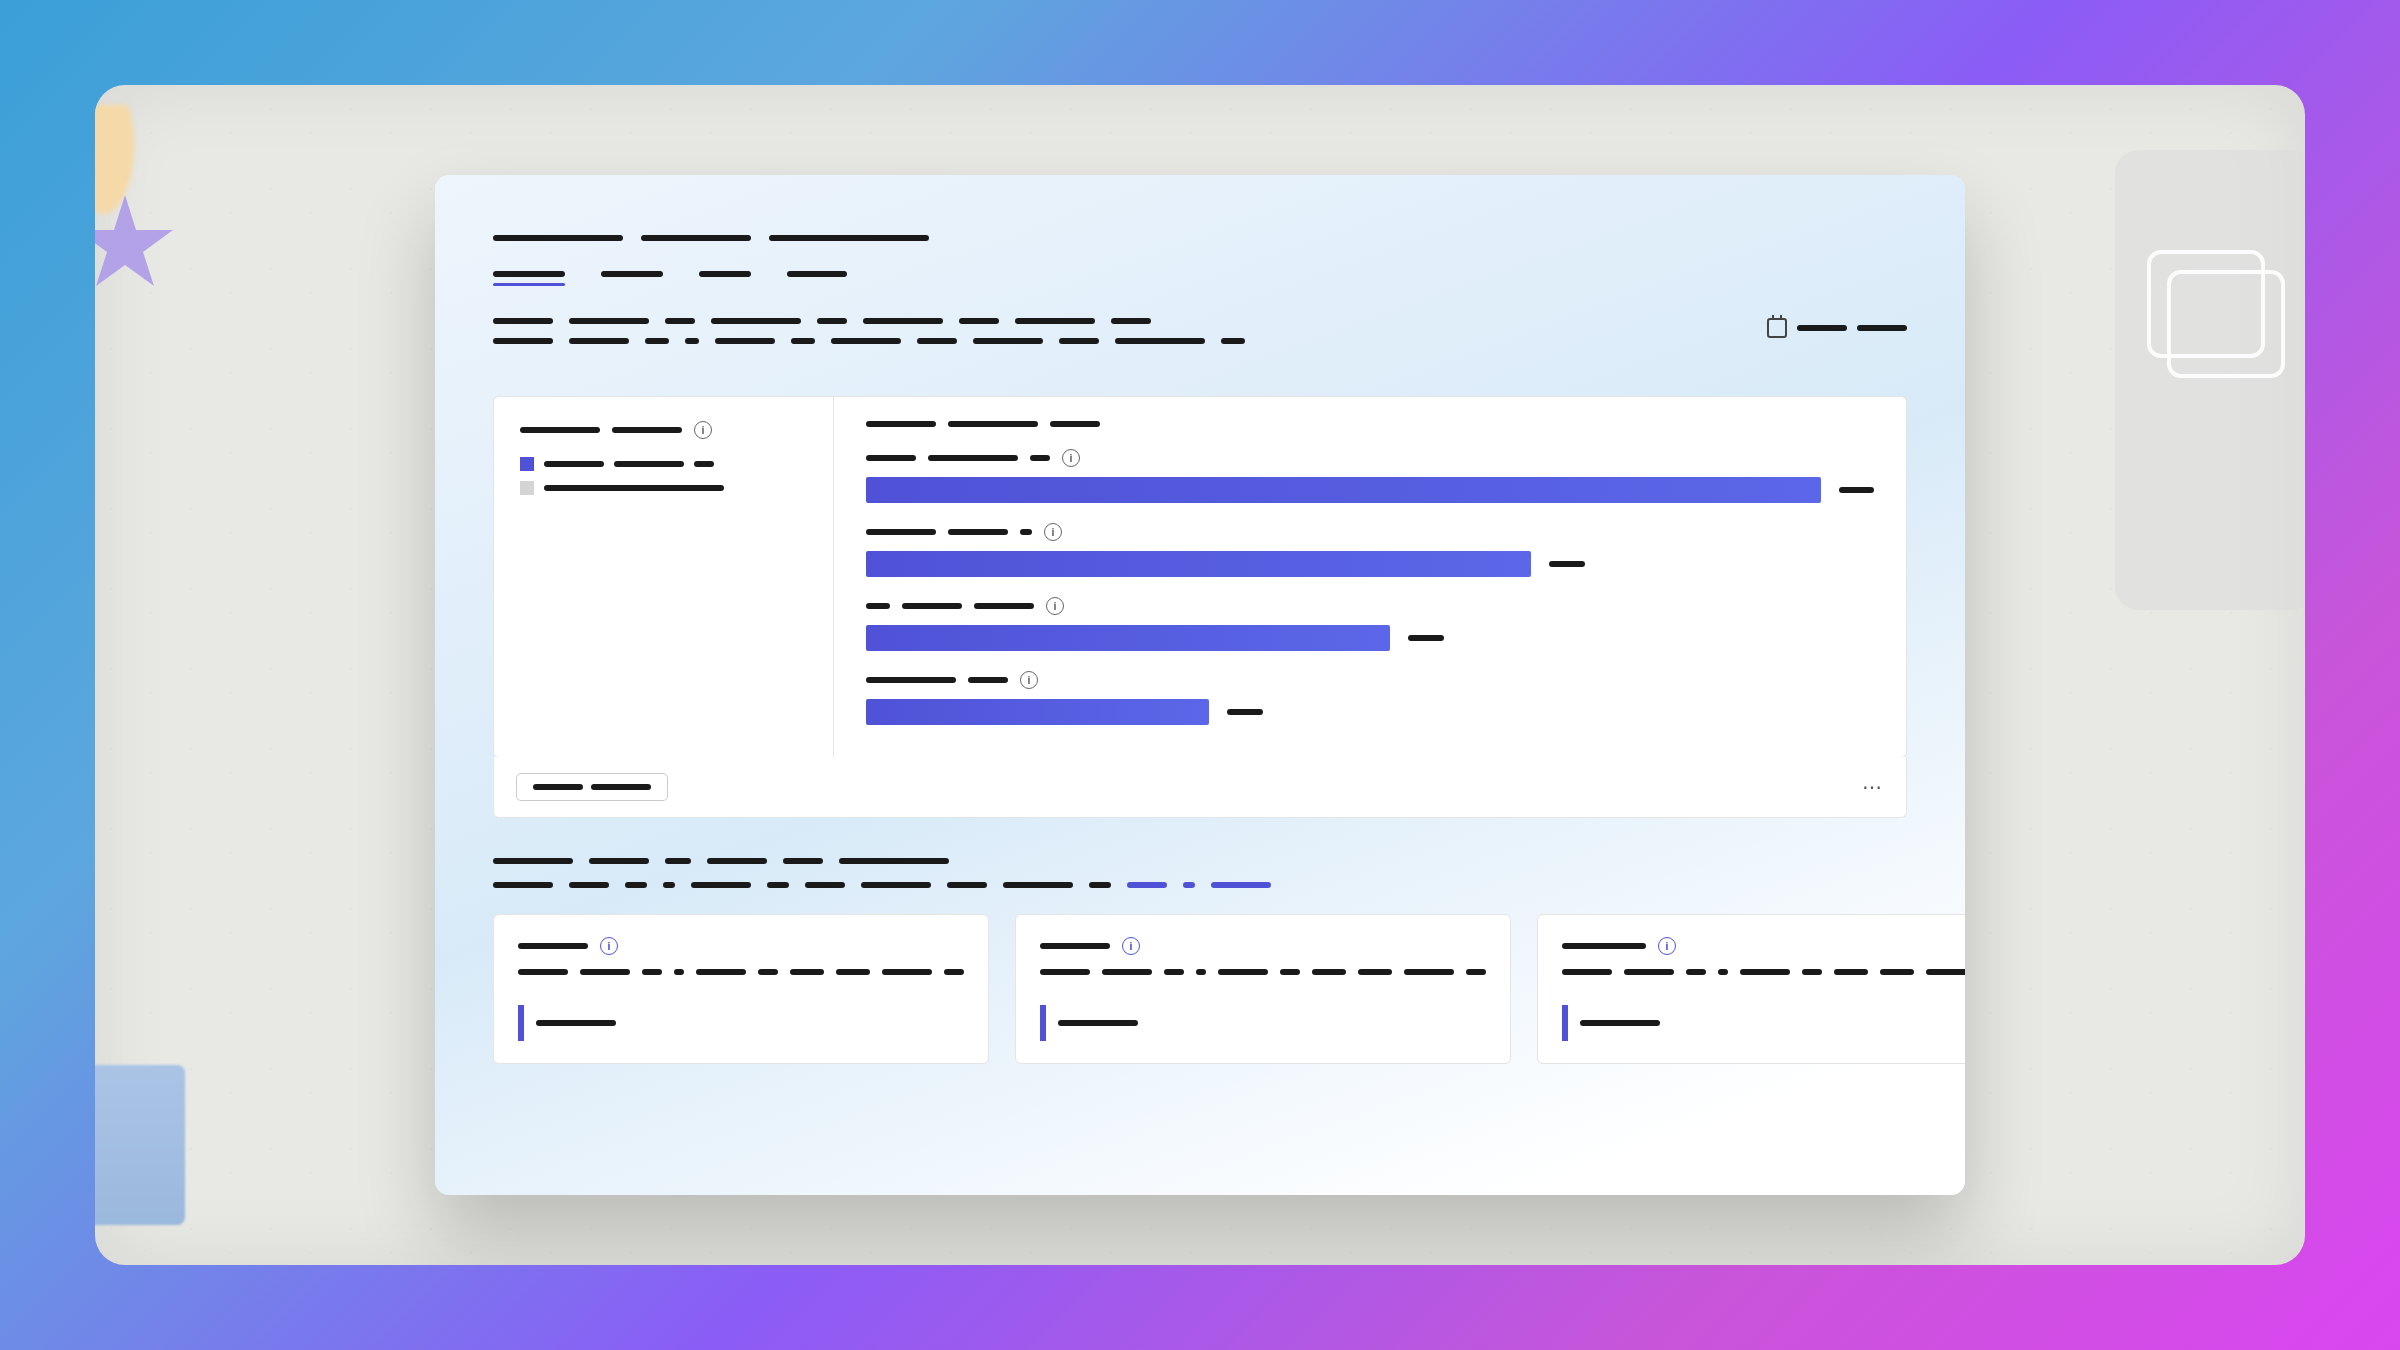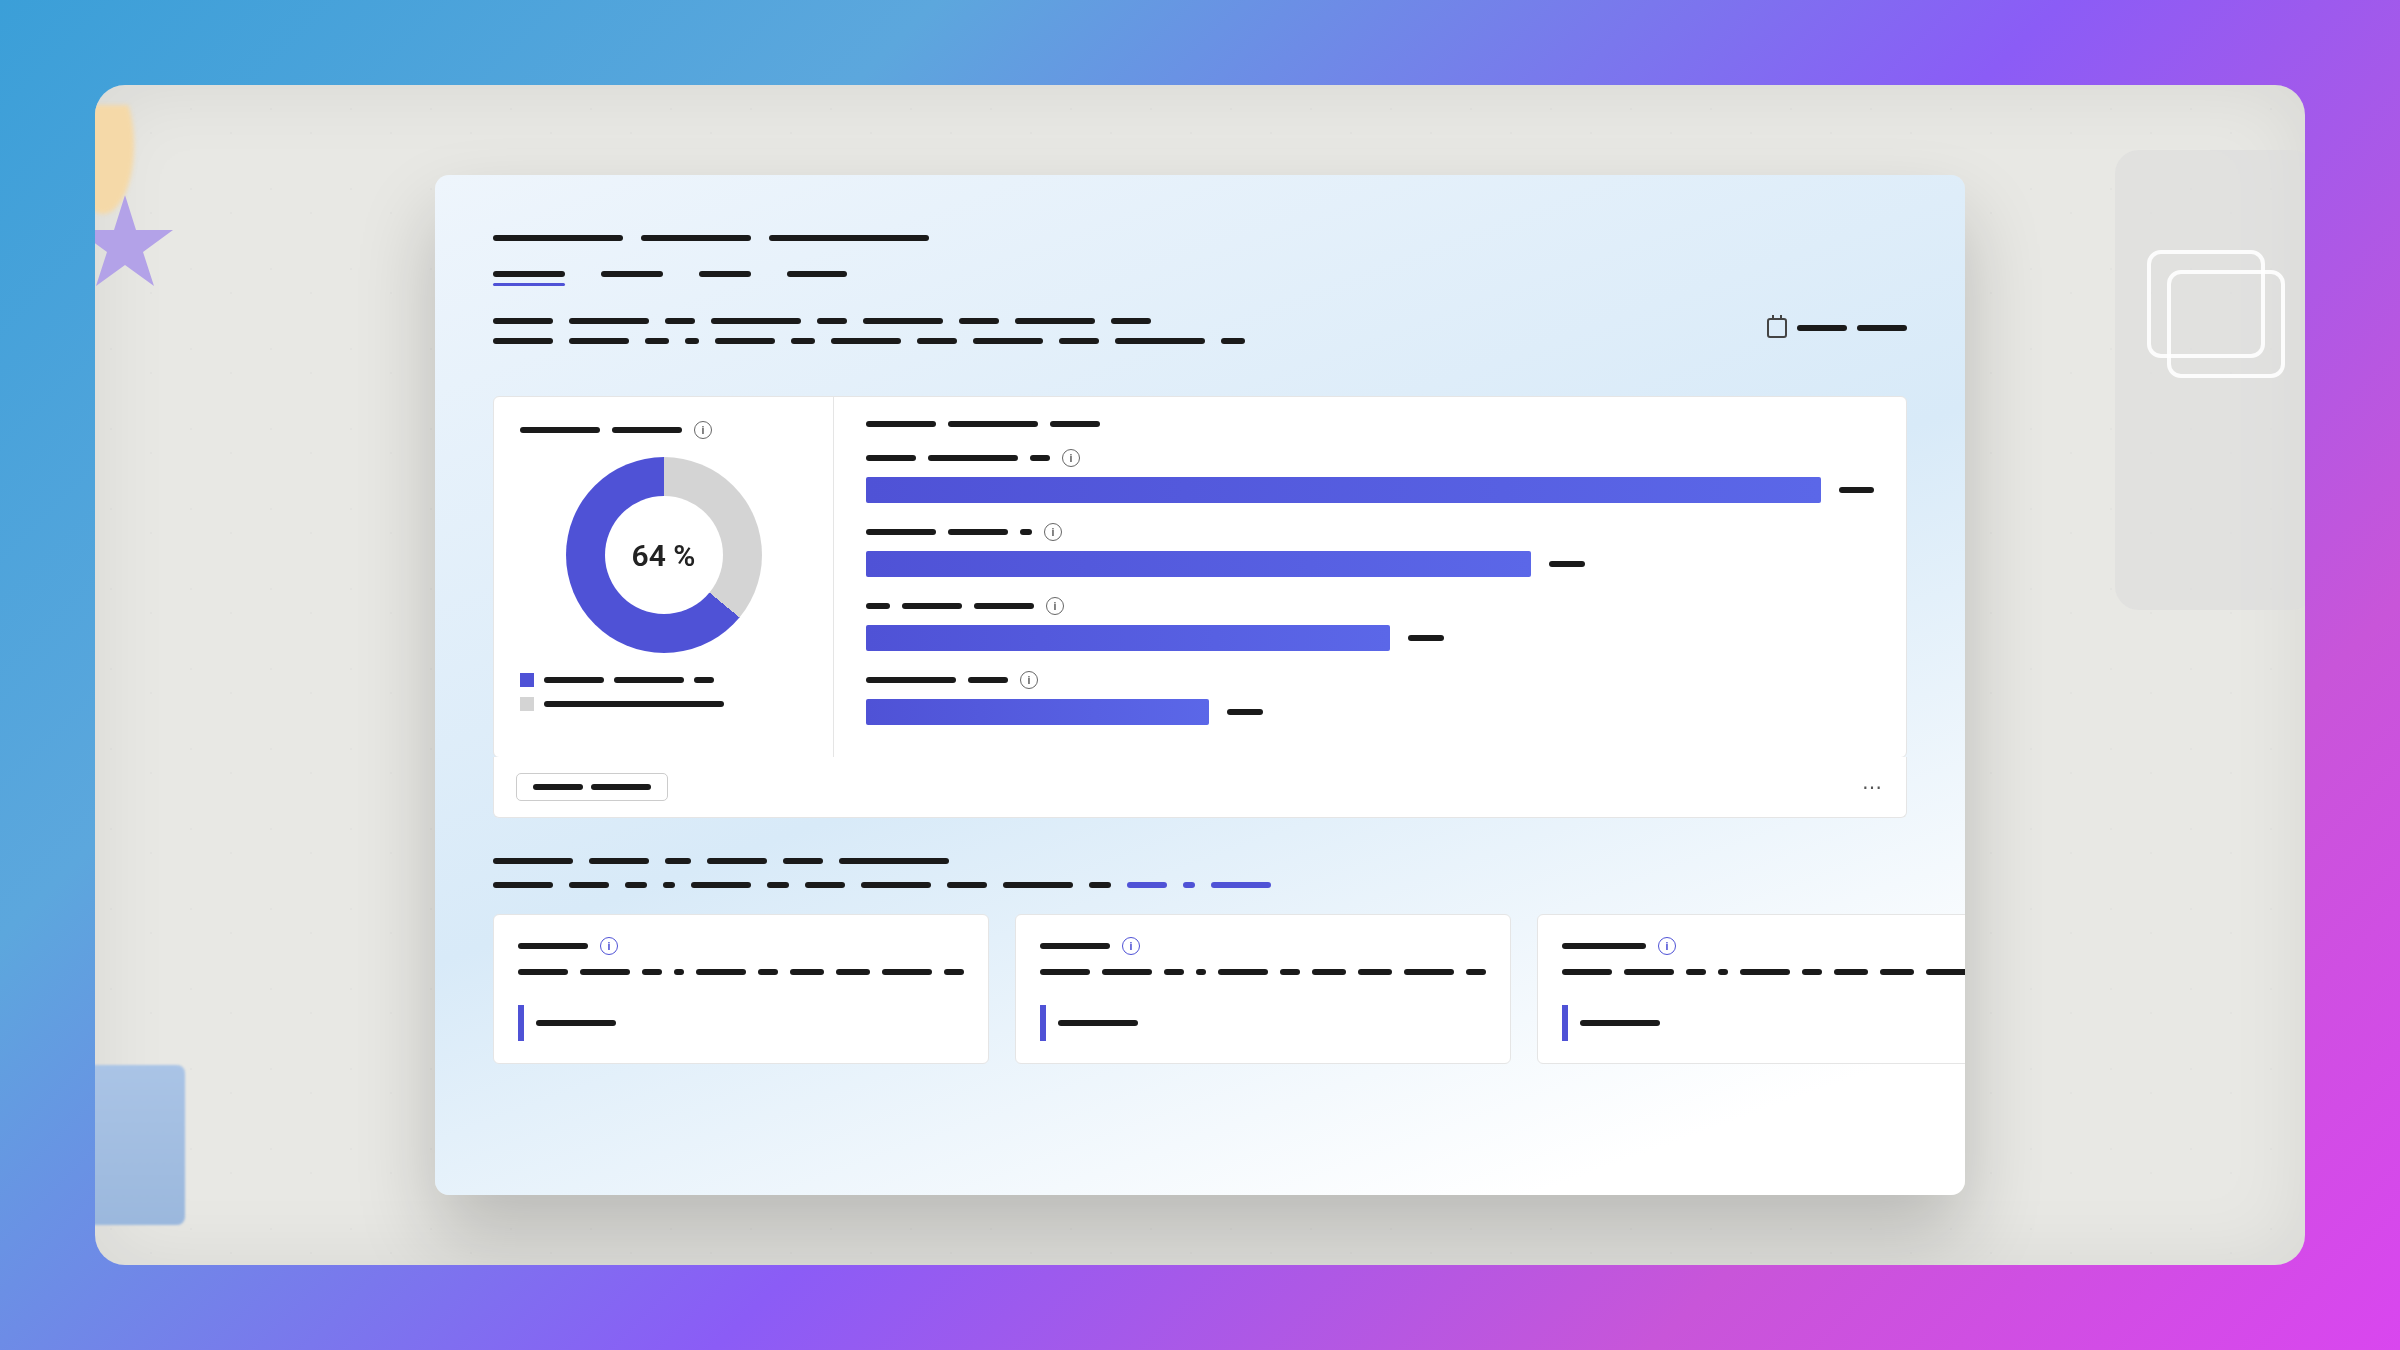--- a/index.html
+++ b/index.html
@@ -169,25 +169,20 @@
       </div>
     </div>
 
     <div class="panel">
       <div class="panel-left">
         <div class="panel-title">
           <div class="skel" style="width:80px"></div>
           <div class="skel" style="width:70px"></div>
           <div class="info-circ">i</div>
         </div>
-        <div class="donut-wrap">
-          <div class="donut">
-            <div class="donut-label">64 %</div>
-          </div>
-        </div>
         <div class="legend">
           <div class="legend-row">
             <div class="legend-swatch blue"></div>
             <div class="skel" style="width:60px"></div>
             <div class="skel" style="width:70px"></div>
             <div class="skel" style="width:20px"></div>
           </div>
           <div class="legend-row">
             <div class="legend-swatch gray"></div>
             <div class="skel" style="width:180px"></div>

